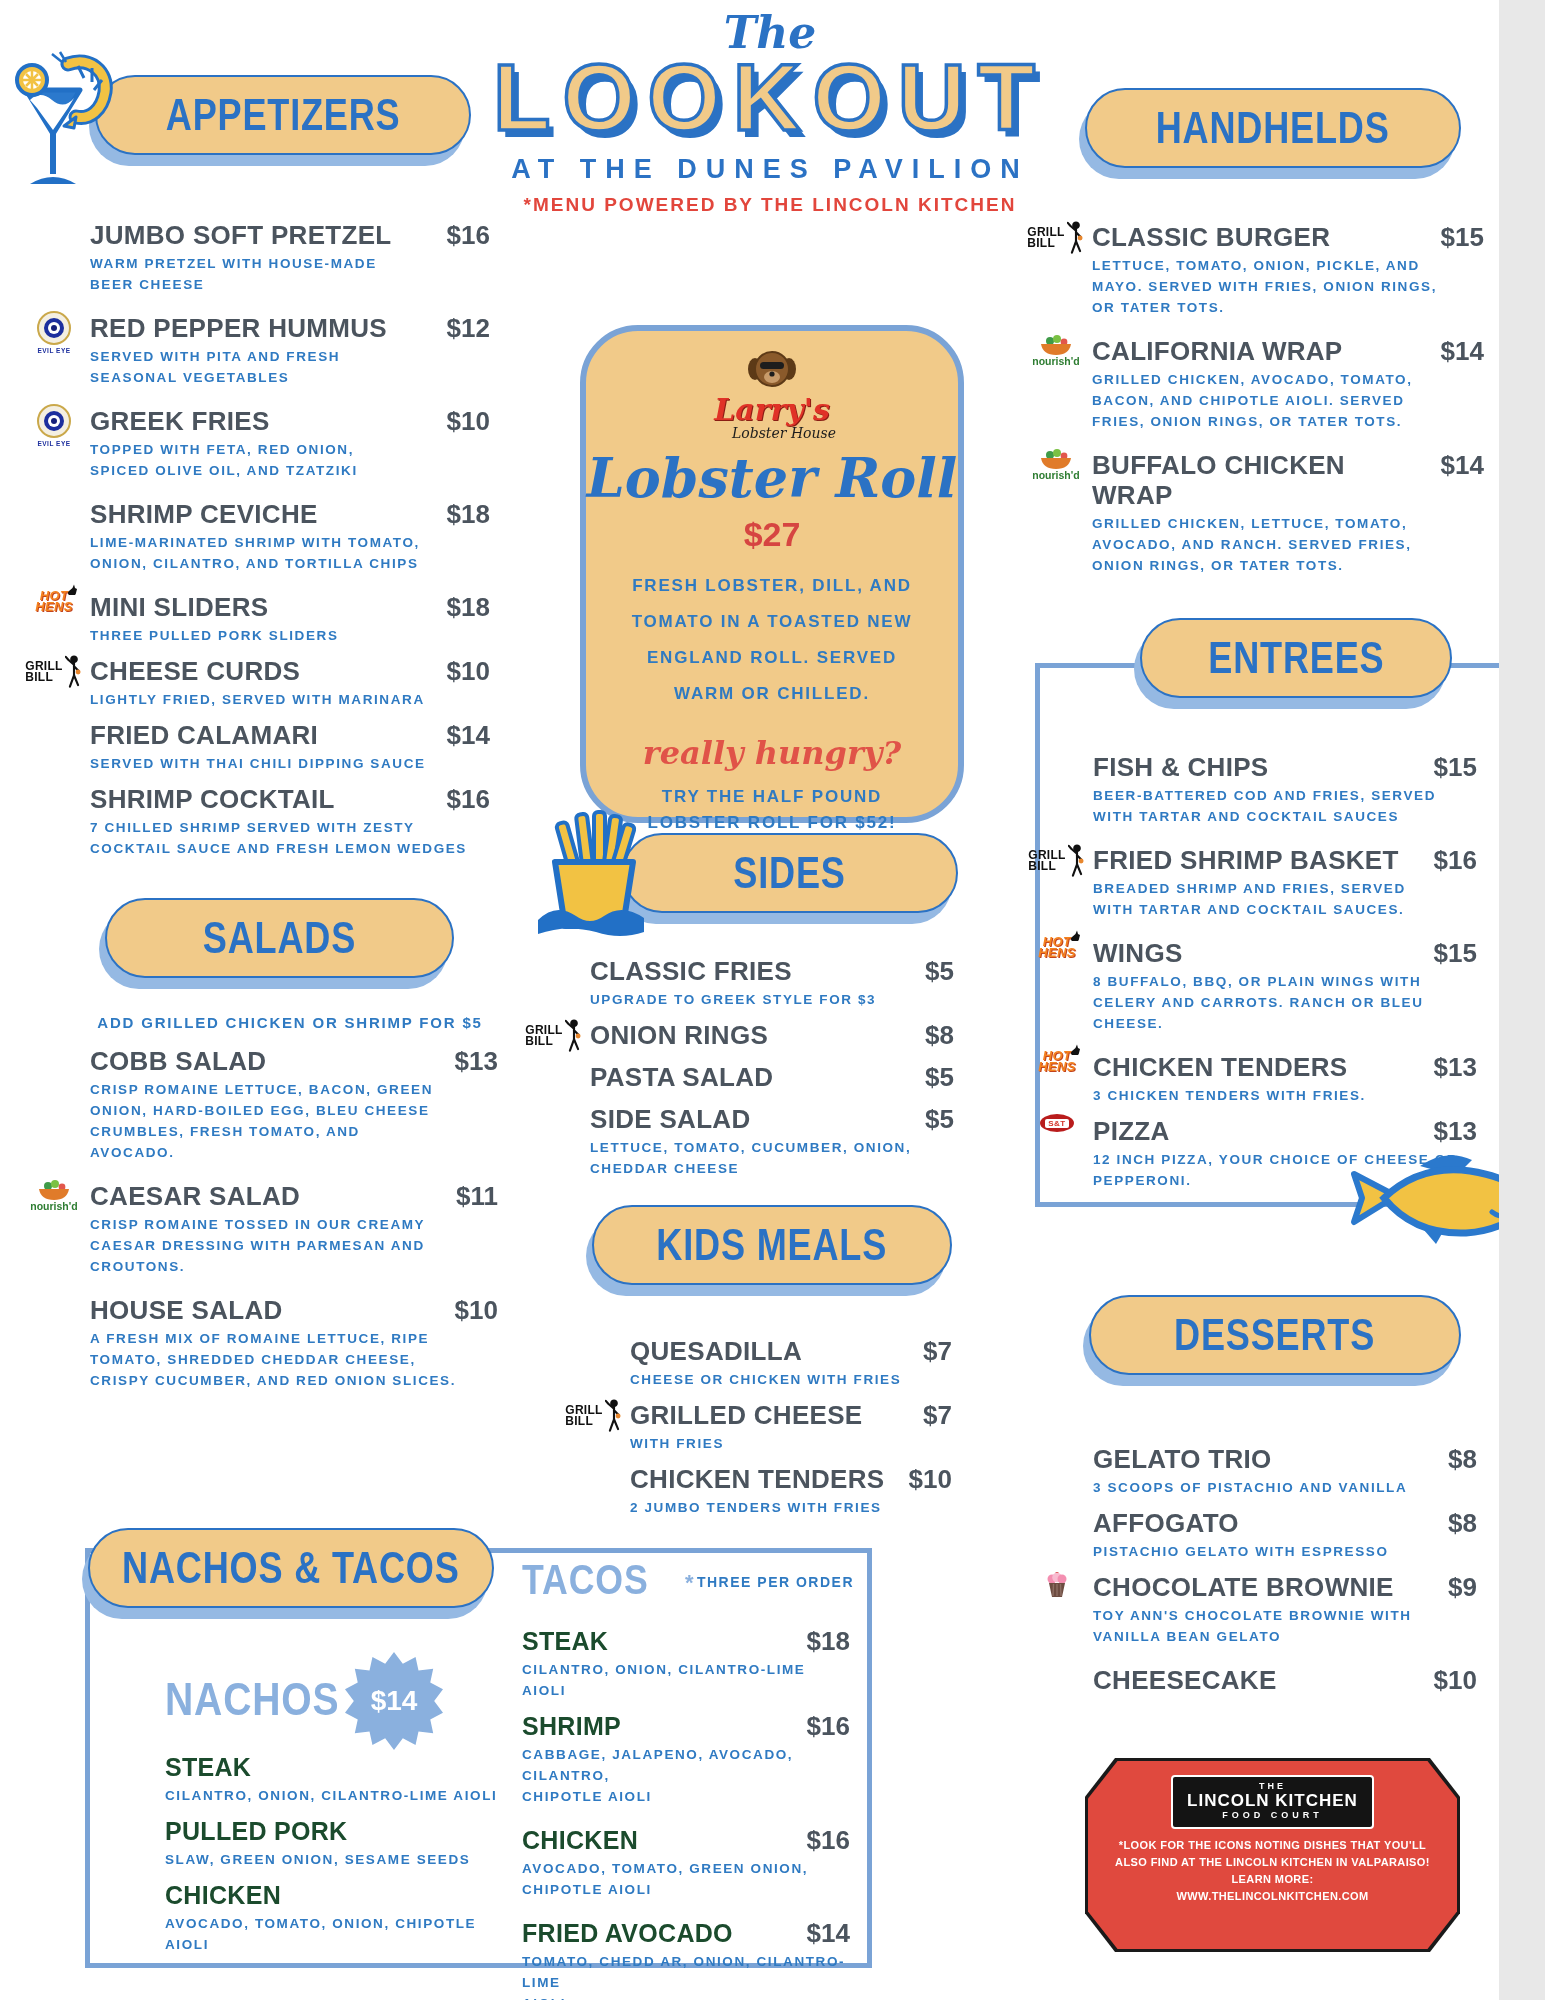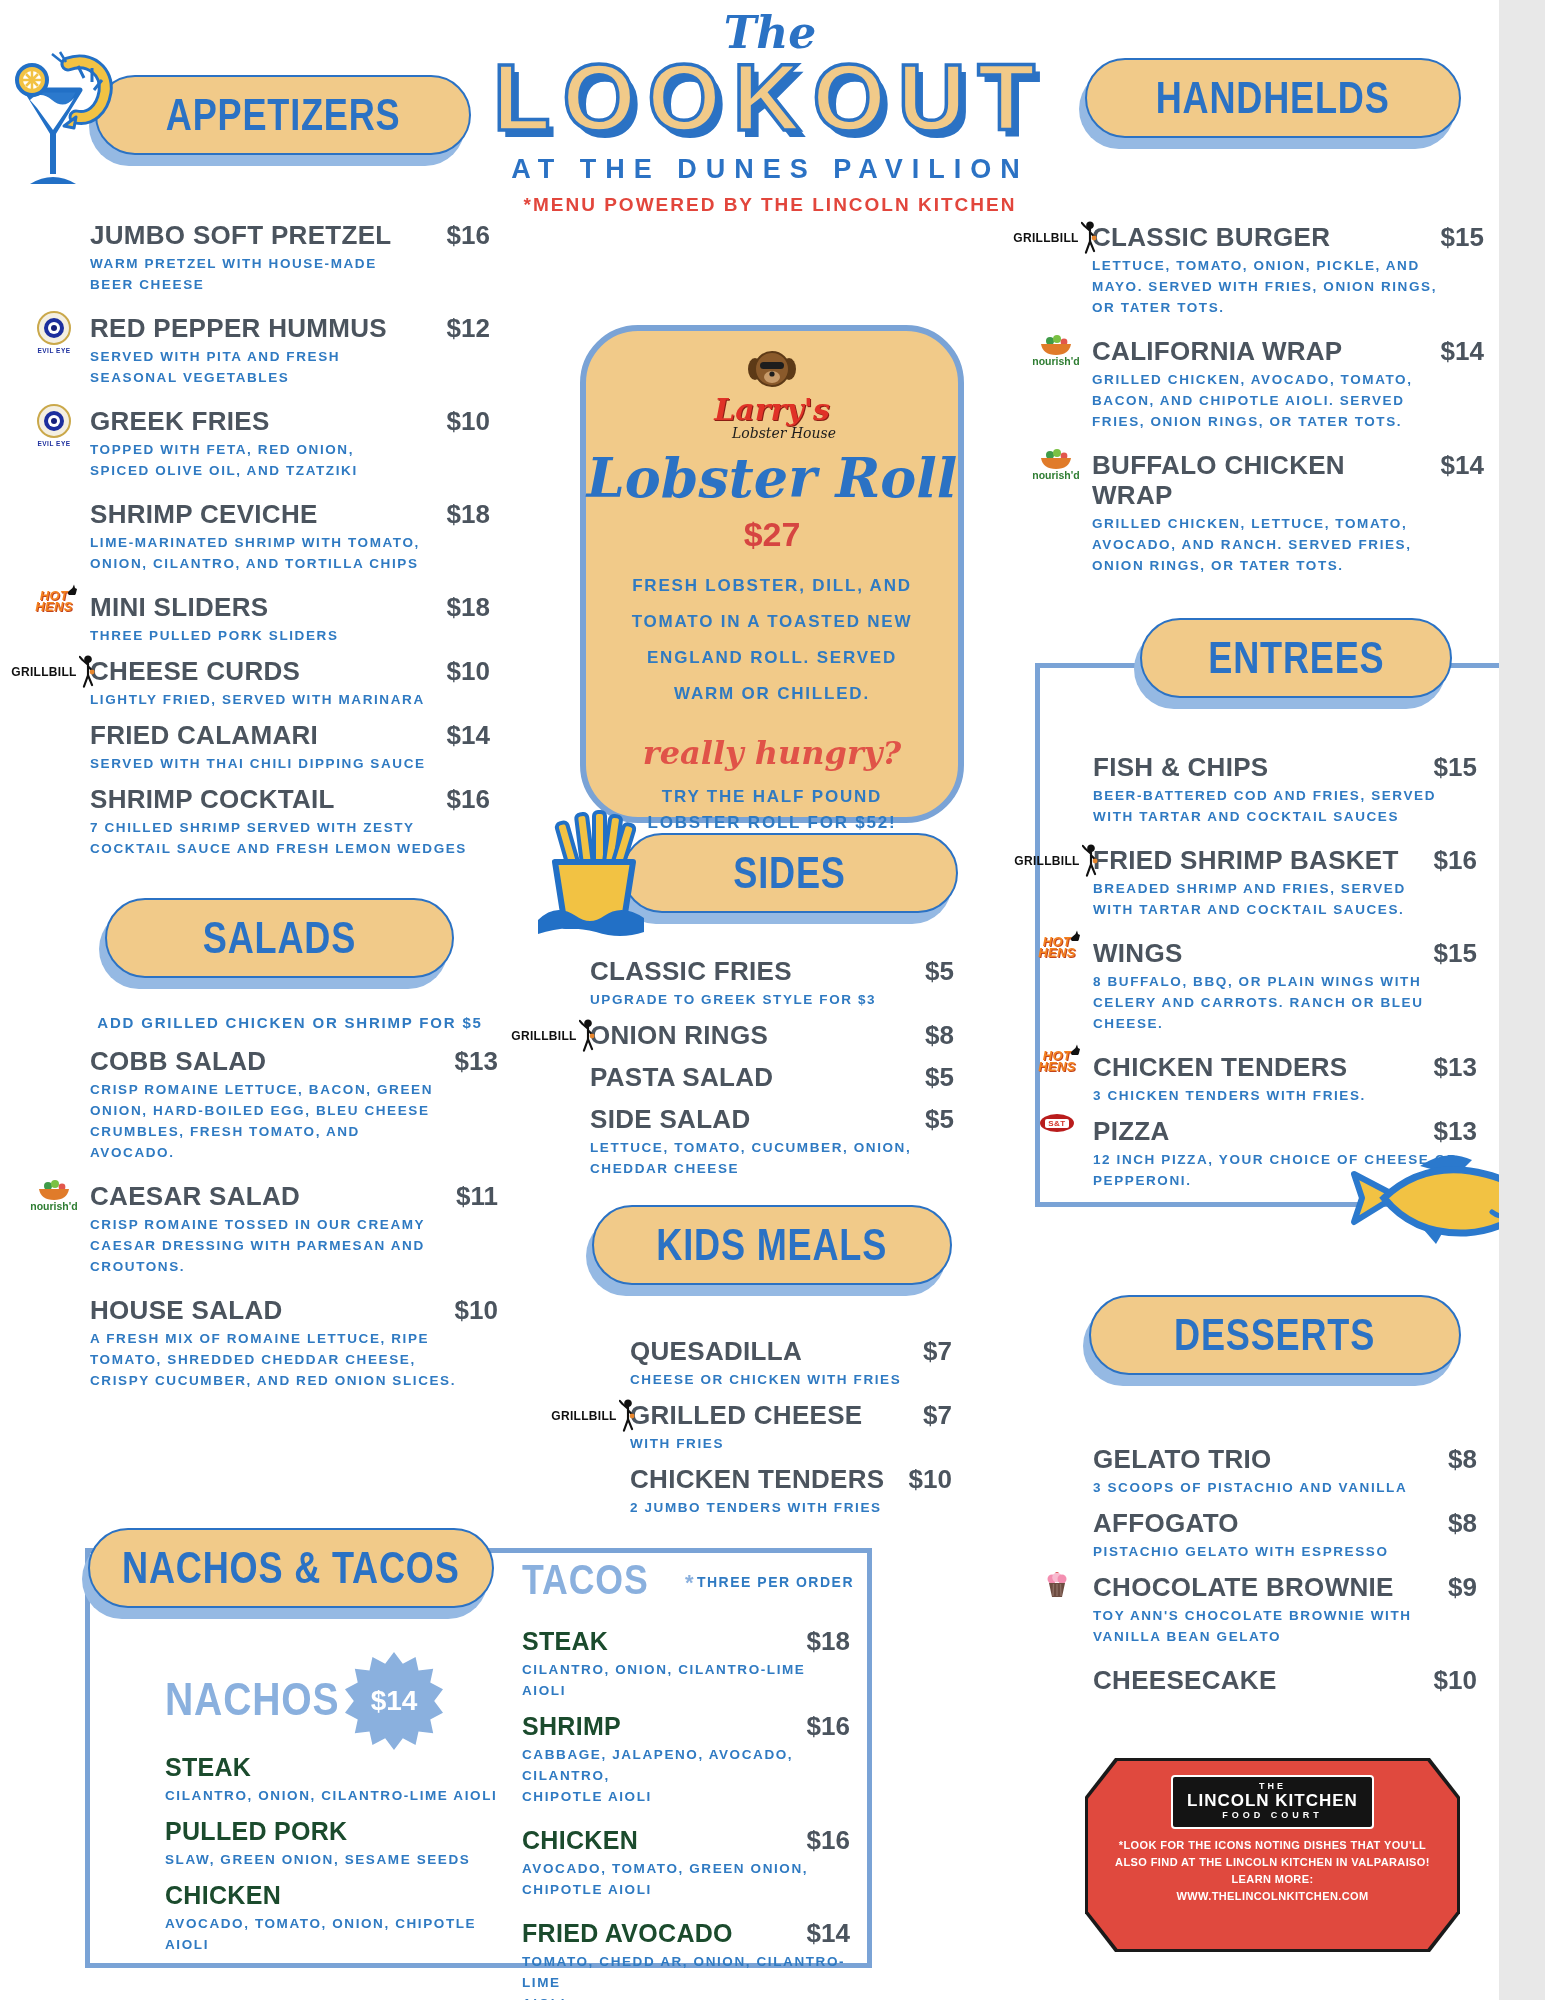--- a/index.html
+++ b/index.html
@@ -89,39 +89,39 @@
         display:flex;align-items:center;justify-content:center;}
   .ee-iris{width:20px;height:20px;border-radius:50%;background:#1d2f9e;display:flex;align-items:center;justify-content:center;}
   .ee-pupil{width:12px;height:12px;border-radius:50%;background:#fff;display:flex;align-items:center;justify-content:center;}
   .ee-pupil i{width:6px;height:6px;border-radius:50%;background:#16207a;}
   .ee-label{font-size:6.5px;font-weight:800;color:#1d2f9e;letter-spacing:.5px;margin-top:2px;}
   .ic-hothens{position:relative;text-align:center;line-height:11px;}
   .hh-word{font-size:13px;font-weight:900;font-style:italic;color:#f5821f;letter-spacing:.3px;
         text-shadow:1px 1px 0 #c2441e;display:block;}
   .hh-chick{position:absolute;top:-7px;right:-6px;}
   .ic-grillbill{display:flex;align-items:center;gap:2px;}
-  .gb-words{display:flex;flex-direction:row;line-height:11px;}
+  .gb-words{display:flex;flex-direction:column;line-height:11px;}
   .gb-words span{font-size:12px;font-weight:900;color:#101010;letter-spacing:.3px;}
   .ic-nourishd{display:flex;flex-direction:column;align-items:center;}
   .nd-label{font-size:10.5px;font-weight:800;color:#2e7d32;line-height:11px;}
   .ic-st{width:34px;height:18px;border-radius:50%;background:#b91c1c;display:flex;align-items:center;justify-content:center;}
   .ic-st span{background:#fff;color:#d3342a;font-size:8px;font-weight:900;line-height:9px;
         padding:0 3px;border-radius:2px;letter-spacing:.5px;}
   .ic-toyanns{display:flex;}
   
   #icon-cocktail{position:absolute;left:12px;top:50px;z-index:6;}
   #icon-fries{position:absolute;left:538px;top:806px;z-index:6;}
   #icon-fish{position:absolute;left:1350px;top:1146px;z-index:6;}
   
   #pill-appetizers{left:95px;top:75px;width:372px;}
   #pill-salads{left:105px;top:898px;width:345px;}
   #pill-nachos{left:88px;top:1528px;width:402px;}
   #pill-sides{left:622px;top:833px;width:332px;}
   #pill-kids{left:592px;top:1205px;width:356px;}
-  #pill-handhelds{left:1085px;top:58px;width:372px;align-items:center;}
+  #pill-handhelds{left:1085px;top:88px;width:372px;align-items:center;}
   #pill-entrees{left:1140px;top:618px;width:308px;}
   #pill-desserts{left:1089px;top:1295px;width:368px;}
   
   #list-appetizers{left:90px;top:220px;width:400px;}
   #list-salads{left:90px;top:1046px;width:408px;}
   #list-sides{left:590px;top:956px;width:364px;}
   #list-kids{left:630px;top:1336px;width:322px;}
   #list-handhelds{left:1092px;top:222px;width:392px;}
   #list-entrees{left:1093px;top:752px;width:384px;z-index:2;}
   #list-desserts{left:1093px;top:1444px;width:384px;}

